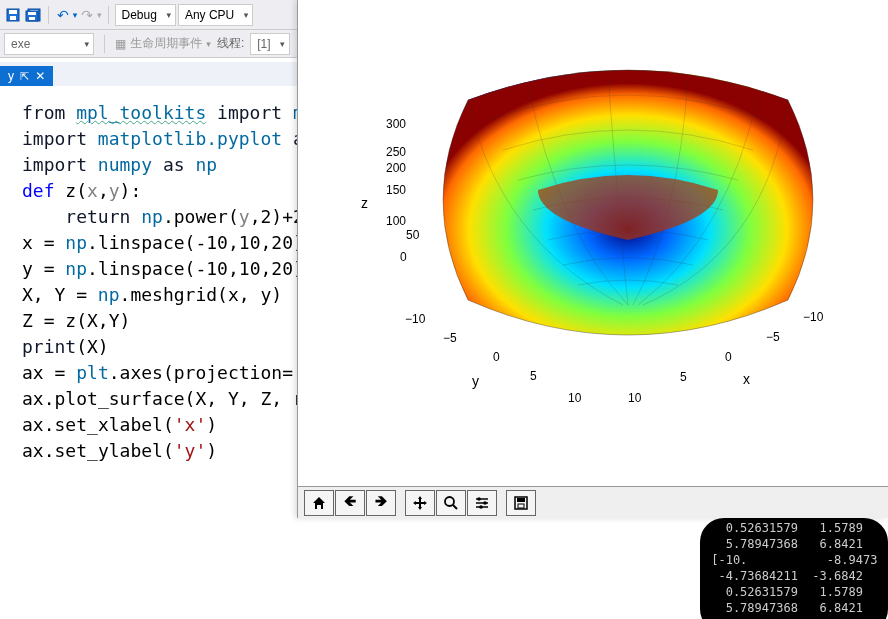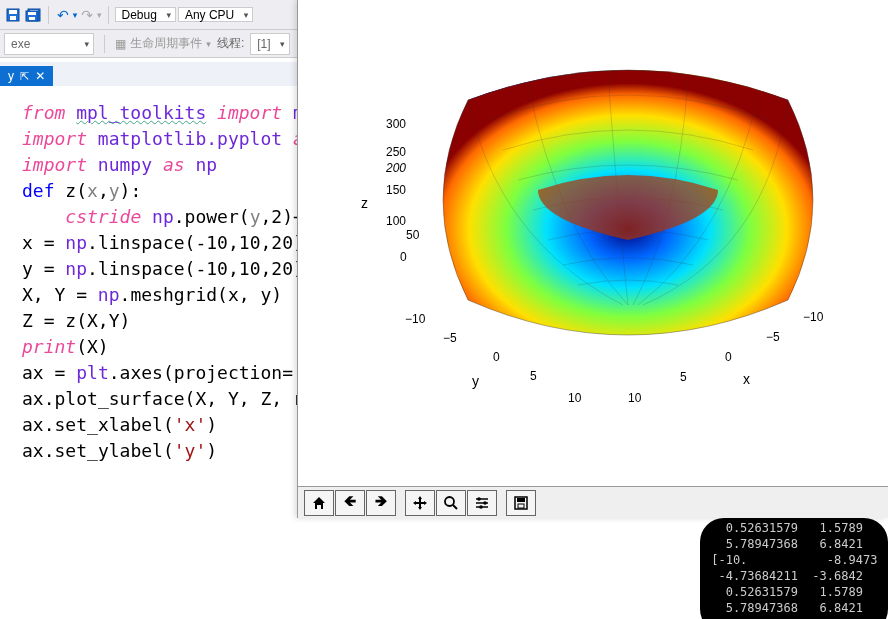--- a/index.html
+++ b/index.html
@@ -2,21 +2,21 @@
 <html><head>
 <meta charset="utf-8">
 <style>
   * { box-sizing: border-box; margin: 0; padding: 0; }
   body { font-family: "Segoe UI", Arial, sans-serif; font-size: 13px; background: #fff; width: 888px; height: 619px; overflow: hidden; position: relative; }
   
   
   .top-toolbar { height: 30px; background: #eeeef2; border-bottom: 1px solid #ccc; display: flex; align-items: center; padding: 0 4px; gap: 2px; }
   .tb-icon { width: 18px; height: 18px; display: inline-flex; align-items: center; justify-content: center; cursor: pointer; }
   .tb-sep { width: 1px; height: 18px; background: #ccc; margin: 0 4px; }
-  .tb-dropdown { height: 15px; border: 1px solid #ccc; background: #fff; padding: 0 18px 0 6px; font-size: 12px; display: inline-flex; align-items: center; position: relative; cursor: pointer; }
+  .tb-dropdown { height: 22px; border: 1px solid #ccc; background: #fff; padding: 0 18px 0 6px; font-size: 12px; display: inline-flex; align-items: center; position: relative; cursor: pointer; }
   .tb-dropdown::after { content: "▾"; position: absolute; right: 4px; font-size: 9px; color: #555; }
   .undo-btn { color: #0066cc; font-size: 14px; padding: 0 2px; cursor: pointer; }
   .redo-btn { color: #aaa; font-size: 14px; padding: 0 2px; cursor: pointer; }
 
   
   .second-toolbar { height: 28px; background: #eeeef2; border-bottom: 1px solid #ccc; display: flex; align-items: center; padding: 0 4px; gap: 6px; font-size: 12px; color: #666; }
   .proc-dropdown { height: 22px; border: 1px solid #ccc; background: #fff; padding: 0 18px 0 6px; font-size: 12px; min-width: 90px; position: relative; cursor: pointer; display: inline-flex; align-items: center; }
   .proc-dropdown::after { content: "▾"; position: absolute; right: 4px; font-size: 9px; color: #555; }
   .lifecycle { display: flex; align-items: center; gap: 4px; color: #999; }
   .lifecycle .ico { font-size: 12px; }
@@ -24,22 +24,22 @@
   
   .tab-bar { height: 24px; background: #eef2f8; display: flex; align-items: flex-end; margin-top: 4px; }
   .tab { background: #0e6fd2; color: #fff; padding: 3px 8px; font-size: 12px; display: flex; align-items: center; gap: 6px; cursor: pointer; }
   .tab .pin { font-size: 11px; }
   .tab .close { font-size: 12px; cursor: pointer; }
 
   
   .editor-wrap { position: relative; }
   .editor { padding: 14px 0 0 22px; background: #fff; font-family: Consolas, monospace; font-size: 18px; line-height: 26px; color: #000; }
   .line { white-space: pre; }
-  .kw { color: #ec4899; font-style: italic; }
-  .mod { color: #6d28d9; }
+  .kw { color: #0f172a; }
+  .mod { color: #0369a1; }
   .mod.underline { text-decoration: underline wavy #4a8; text-decoration-thickness: 1px; }
   .fn { color: #000; }
   .def { color: #0000ff; }
   .param { color: #808080; }
   .str { color: #a31515; }
   .num { color: #000; }
   .op { color: #000; }
 
   
   .mpl-window { position: absolute; left: 297px; top: 0; width: 591px; height: 518px; background: #fff; border-left: 1px solid #999; box-shadow: -2px 0 6px rgba(0,0,0,0.15); }
@@ -107,21 +107,21 @@
 </div>
 
 <div class="editor-wrap">
   <div class="editor" id="editor">
       <div class="line"><span class="kw">from </span><span class="mod underline">mpl_toolkits</span><span class="kw"> import </span><span class="mod">m</span></div>
       <div class="line"><span class="kw">import </span><span class="mod">matplotlib.pyplot</span><span class="kw"> as</span></div>
       <div class="line"><span class="kw">import </span><span class="mod">numpy</span><span class="kw"> as </span><span class="mod">np</span></div>
       <div class="line"><span></span></div>
       <div class="line"><span></span></div>
       <div class="line"><span class="def">def </span><span class="fn">z</span><span class="op">(</span><span class="param">x</span><span class="op">,</span><span class="param">y</span><span class="op">):</span></div>
-      <div class="line"><span>    </span><span class="kw">cstride </span><span class="mod">np</span><span class="op">.</span><span class="fn">power</span><span class="op">(</span><span class="param">y</span><span class="op">,</span><span class="num">2</span><span class="op">)+</span><span class="num">2</span><span class="op">*</span></div>
+      <div class="line"><span>    </span><span class="kw">return </span><span class="mod">np</span><span class="op">.</span><span class="fn">power</span><span class="op">(</span><span class="param">y</span><span class="op">,</span><span class="num">2</span><span class="op">)+</span><span class="num">2</span><span class="op">*</span></div>
       <div class="line"><span></span></div>
       <div class="line"><span>x = </span><span class="mod">np</span><span class="op">.</span><span class="fn">linspace</span><span class="op">(-</span><span class="num">10</span><span class="op">,</span><span class="num">10</span><span class="op">,</span><span class="num">20</span><span class="op">)</span></div>
       <div class="line"><span>y = </span><span class="mod">np</span><span class="op">.</span><span class="fn">linspace</span><span class="op">(-</span><span class="num">10</span><span class="op">,</span><span class="num">10</span><span class="op">,</span><span class="num">20</span><span class="op">)</span></div>
       <div class="line"><span>X, Y = </span><span class="mod">np</span><span class="op">.</span><span class="fn">meshgrid</span><span class="op">(x, y)</span></div>
       <div class="line"><span>Z = z(X,Y)</span></div>
       <div class="line"><span class="kw">print</span><span class="op">(X)</span></div>
       <div class="line"><span>ax </span><span class="op">= </span><span class="mod">plt</span><span class="op">.</span><span class="fn">axes</span><span class="op">(projection=</span><span class="str">'3d'</span><span class="op">)</span></div>
       <div class="line"><span>ax</span><span class="op">.</span><span class="fn">plot_surface</span><span class="op">(X, Y, Z, rstride = </span><span class="num">1</span><span class="op">, cstride = </span><span class="num">1</span><span class="op">, cmap=</span><span class="str">'jet'</span><span class="op">)</span></div>
       <div class="line"><span>ax</span><span class="op">.</span><span class="fn">set_xlabel</span><span class="op">(</span><span class="str">'x'</span><span class="op">)</span></div>
       <div class="line"><span>ax</span><span class="op">.</span><span class="fn">set_ylabel</span><span class="op">(</span><span class="str">'y'</span><span class="op">)</span></div>
@@ -180,21 +180,21 @@
     </div>
 
     <span class="axis-label" style="left:63px; top:195px;">z</span>
 
     <span class="axis-label" style="left:174px; top:373px;">y</span>
 
     <span class="axis-label" style="left:445px; top:371px;">x</span>
 
     <span class="tick" style="left:88px; top:117px;">300</span>
     <span class="tick" style="left:88px; top:145px;">250</span>
-    <span class="tick" style="left:88px; top:161px;font-style:italic;">200</span>
+    <span class="tick" style="left:88px; top:161px;">200</span>
     <span class="tick" style="left:88px; top:183px;">150</span>
     <span class="tick" style="left:88px; top:214px;">100</span>
     <span class="tick" style="left:108px; top:228px;">50</span>
     <span class="tick" style="left:102px; top:250px;">0</span>
 
     <span class="tick" style="left:107px; top:312px;">−10</span>
     <span class="tick" style="left:145px; top:331px;">−5</span>
     <span class="tick" style="left:195px; top:350px;">0</span>
     <span class="tick" style="left:232px; top:369px;">5</span>
     <span class="tick" style="left:270px; top:391px;">10</span>

